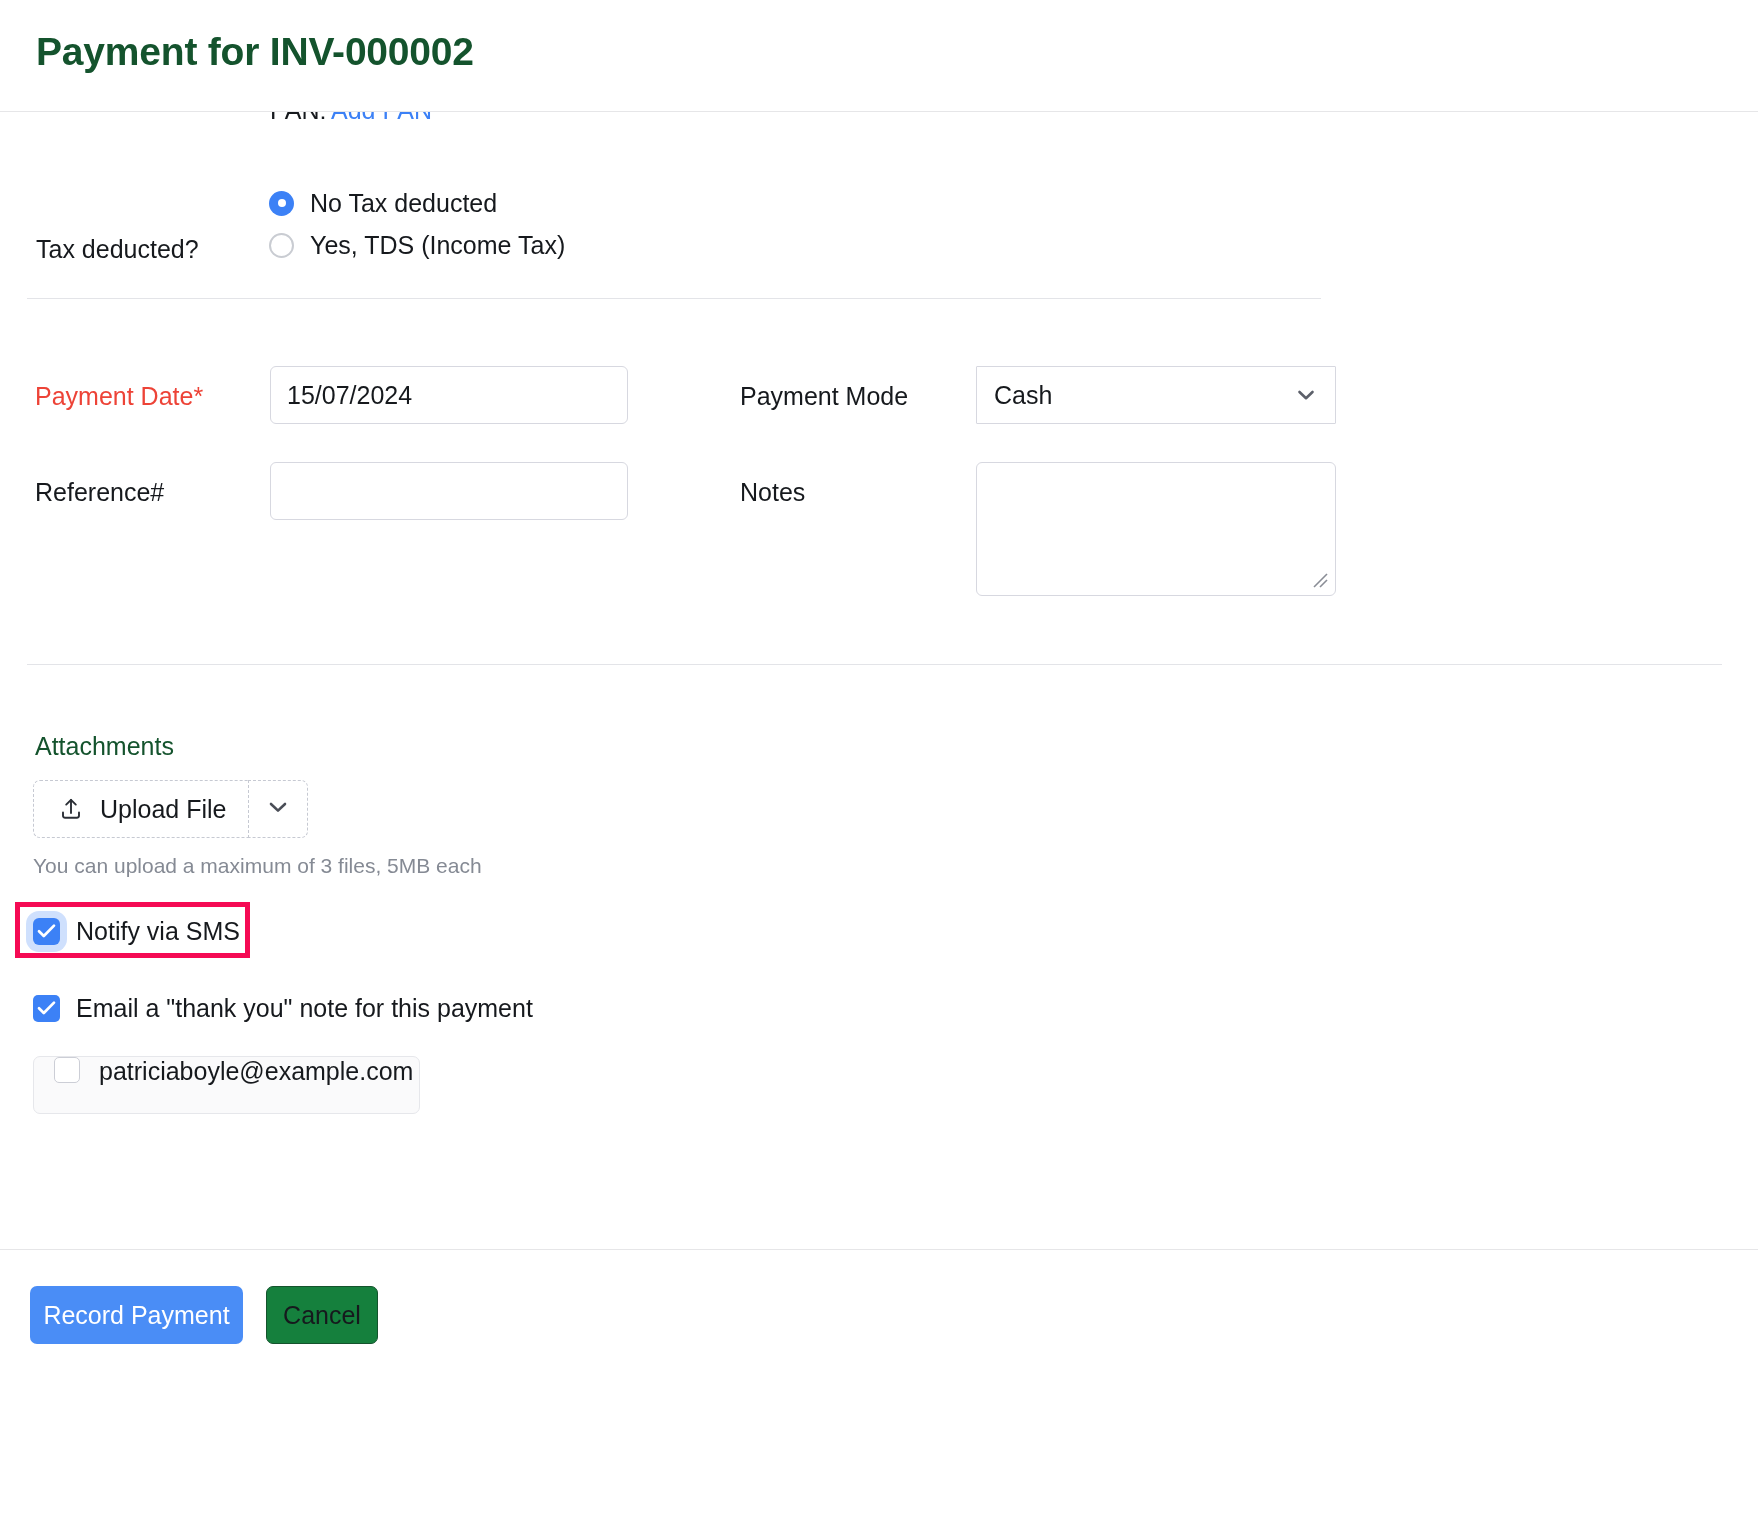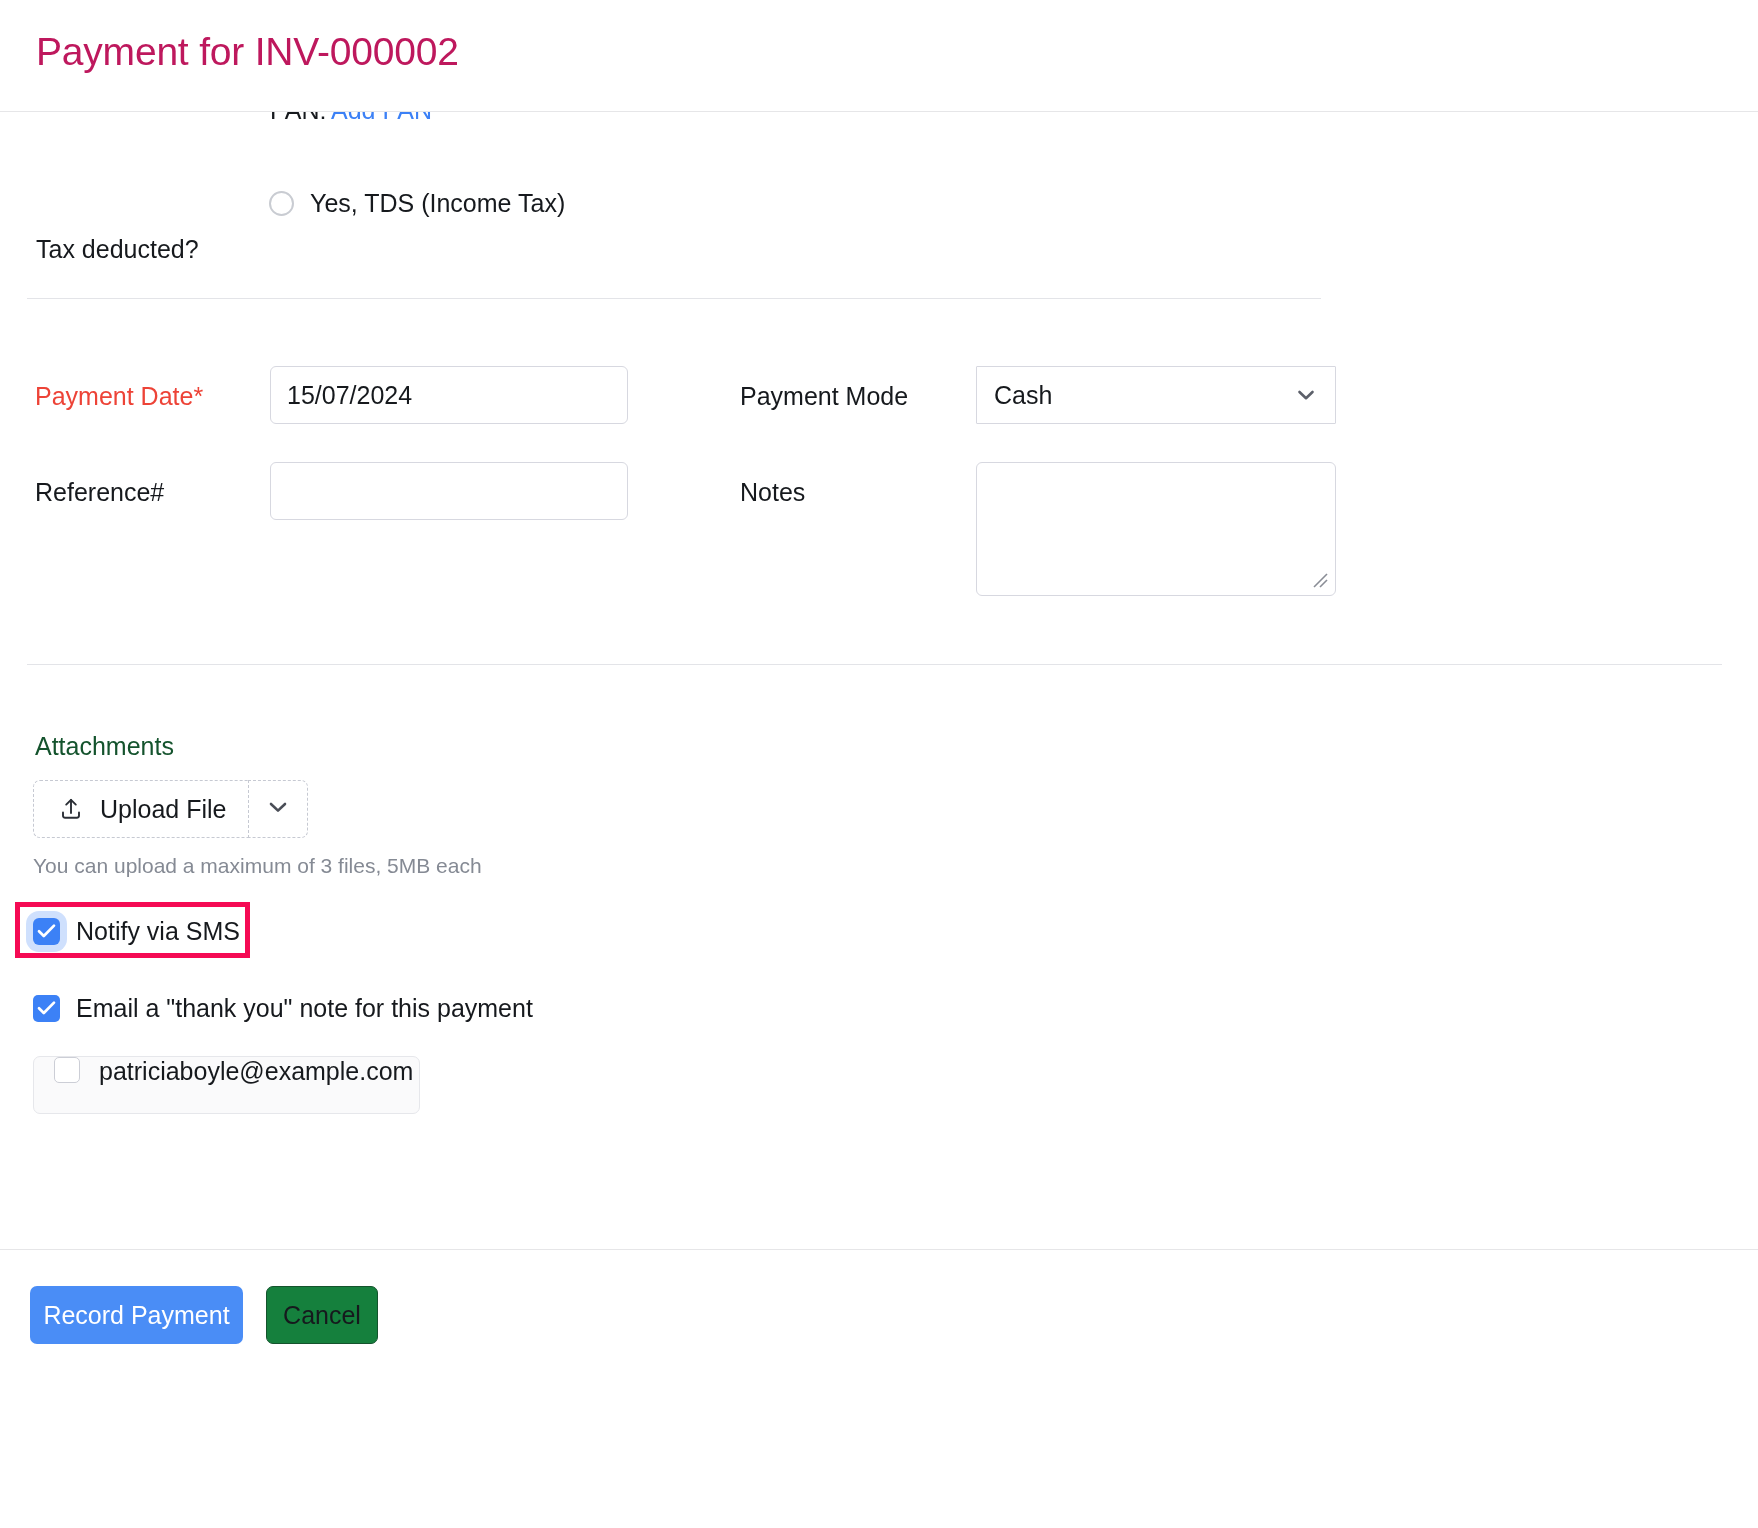--- a/index.html
+++ b/index.html
@@ -25,23 +25,23 @@
     background: #ffffff;
     box-sizing: border-box;
     border-bottom: 1px solid #e6e6e8;
     z-index: 20;
   }
   .page-title {
     position: absolute;
     left: 36px;
     top: 30px;
     font-size: 39px;
-    font-weight: 400;
+    font-weight: 700;
     letter-spacing: -0.2px;
-    color: #be185d;
+    color: #14532d;
     white-space: nowrap;
   }
 
   
   .form-body {
     position: absolute;
     top: 112px;
     left: 0;
     width: 1758px;
     height: 1137px;
@@ -330,20 +330,24 @@
 <div class="form-body">
 
   <div class="pan-row">
     <span class="pan-label">PAN:</span>
     <span class="pan-link">Add PAN</span>
   </div>
 
   <div class="tax-block">
     <div class="tax-label">Tax deducted?</div>
     <div class="radio-group">
+      <div class="radio-row">
+        <span class="radio on"></span>
+        <span class="radio-label">No Tax deducted</span>
+      </div>
       <div class="radio-row">
         <span class="radio off"></span>
         <span class="radio-label">Yes, TDS (Income Tax)</span>
       </div>
     </div>
   </div>
 
   <div class="divider divider-1"></div>
 
   <div class="field-label required" style="left:35px; top:270px;">Payment Date*</div>

